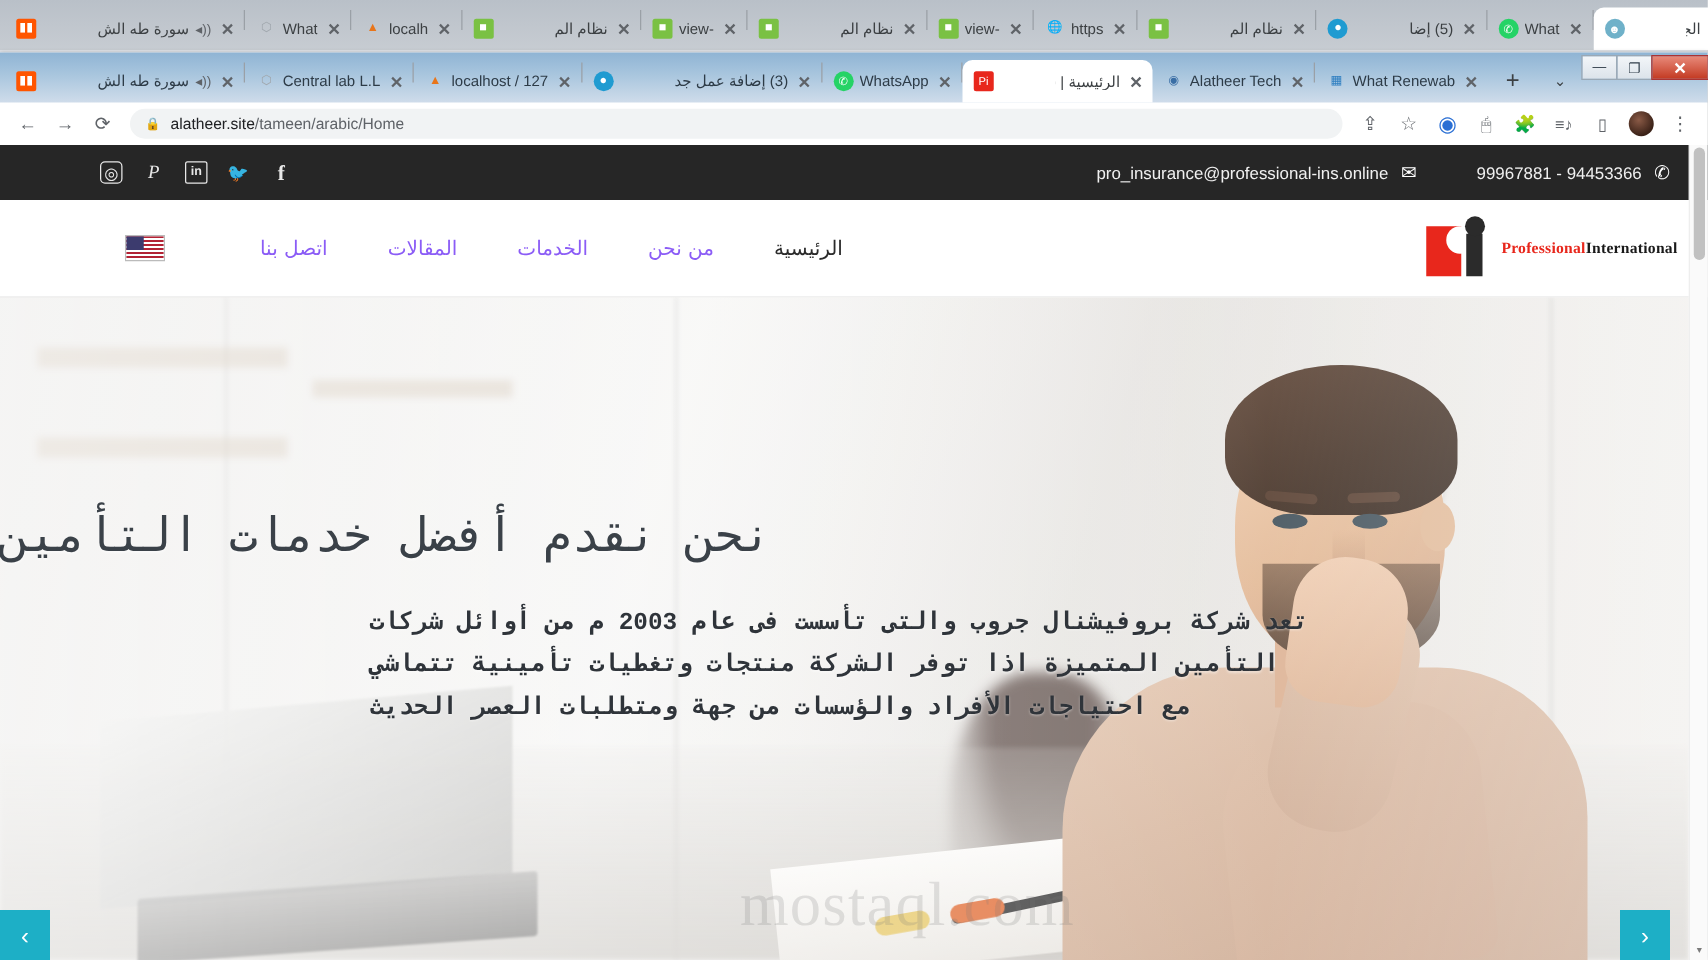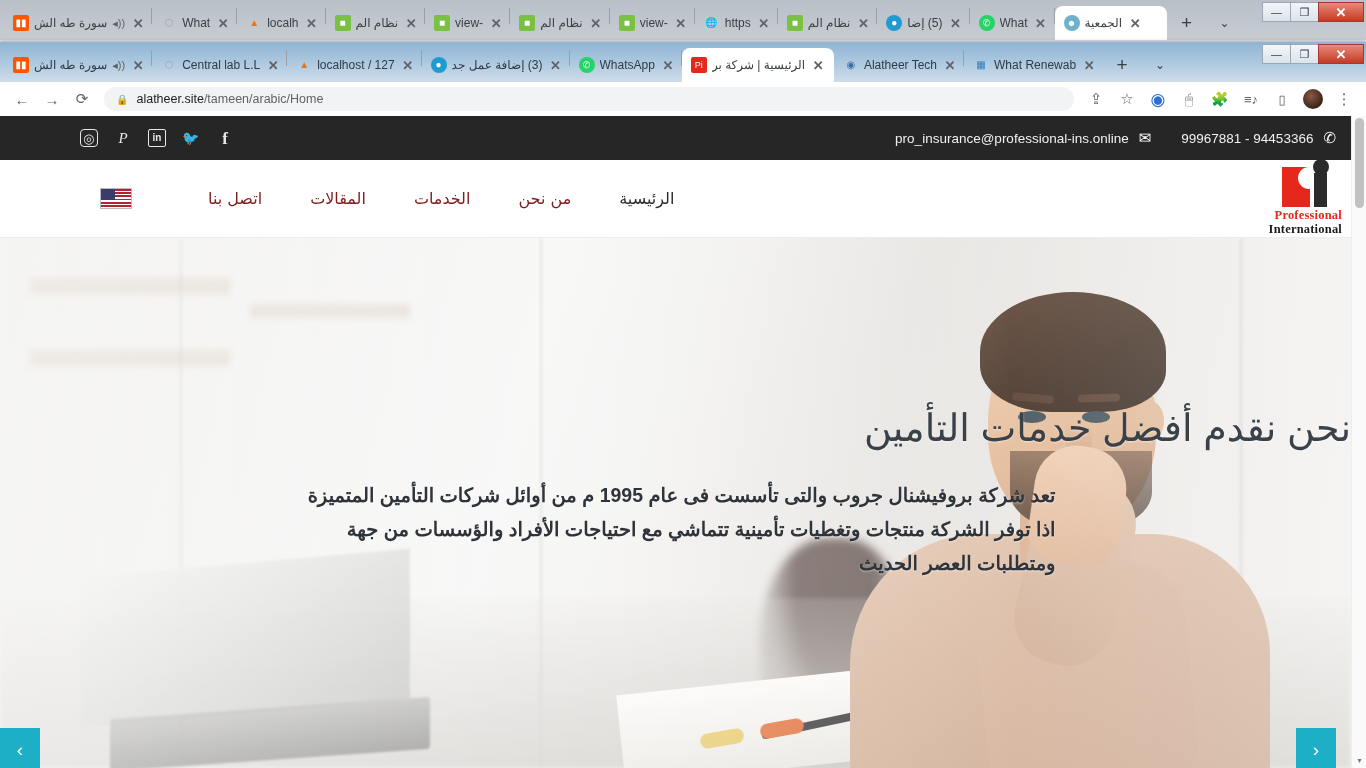--- a/index.html
+++ b/index.html
@@ -42,21 +42,21 @@
   .tab .favicon {
     width:16px; height:16px; flex:0 0 auto;
     display:flex; align-items:center; justify-content:center;
     font-size:10px; line-height:1; border-radius:2px;
   }
   .tab .tab-title {
     max-width:78px; overflow:hidden; text-overflow:clip;
     font-size:12px; color:#3c4043;
     display:block;
   }
-  .tab .tab-title.rtl { direction:rtl; text-align:right; }
+  .tab .tab-title.rtl { direction:rtl; text-align:right;margin-left:44px; }
   .tab .tab-close {
     width:16px; height:16px; flex:0 0 auto;
     display:flex; align-items:center; justify-content:center;
     font-size:13px; color:#5f6368; font-weight:600;
   }
   .audio-ico { font-size:11px; color:#5f6368; }
 
   .newtab-btn {
     width:28px; height:28px; border-radius:50%;
     display:flex; align-items:center; justify-content:center;
@@ -143,21 +143,21 @@
     height:44px; background:#262626; display:flex; align-items:center;
     padding:0 30px 0 80px; position:relative;
   }
   .socials { display:flex; align-items:center; gap:16px; }
   .soc {
     color:#e8e8e8; font-size:15px; line-height:1;
     display:flex; align-items:center; justify-content:center;
     width:18px; height:18px;
   }
   .contact-block {
-    margin-left:auto; display:flex; align-items:flex-end; gap:30px;
+    margin-left:auto; display:flex; align-items:flex-end; gap:48px;
     color:#f0f0f0; font-size:13.5px;
   }
   .contact-item { display:flex; align-items:center; gap:10px; }
   .contact-item .ci-ico { font-size:15px; color:#fff; }
 
   
   .navbar {
     height:78px; background:#fff; display:flex; align-items:center;
     padding:0 24px 0 100px; position:relative;
     border-bottom:1px solid #ececec;
@@ -171,25 +171,25 @@
   .flag .stripes {
     position:absolute; inset:0;
     background:repeating-linear-gradient(180deg,#b22234 0 1.62px,#ffffff 1.62px 3.23px);
   }
   .flag .canton {
     position:absolute; left:0; top:0; width:14px; height:11.3px;
     background:#3c3b6e;
   }
   .nav-items { display:flex; align-items:center; direction:rtl; }
   .nav-item {
-    font-size:16px; color:#7f1d1d; padding:0 24px;
+    font-size:16px; color:#8b5cf6; padding:0 24px;
     white-space:nowrap; font-family:"DejaVu Sans", sans-serif;
   }
   .nav-item:first-child { color:#2b2b2b; }
-  .brand { margin-left:auto; display:flex; flex-direction:column; align-items:flex-end; }
+  .brand { margin-left:auto; display:flex; flex-direction:row; align-items:center; }
   .brand-mark { position:relative; width:64px; height:48px; }
   .brand-mark .p-block {
     position:absolute; left:4px; top:6px; width:28px; height:40px;
     background:#e8271c;
   }
   .brand-mark .p-bowl {
     position:absolute; left:20px; top:6px; width:22px; height:22px;
     background:#fff; border-radius:50%;
   }
   .brand-mark .i-stem {
@@ -338,22 +338,22 @@
     background:linear-gradient(90deg, rgba(255,255,255,.55), rgba(255,255,255,.28) 45%, rgba(255,255,255,.12) 75%, rgba(255,255,255,.35));
   }
   .hero-watermark {
     position:absolute; left:592px; bottom:16px;
     font-size:50px; color:rgba(120,120,120,.20);
     font-family:"Liberation Serif", serif; letter-spacing:1px;
     user-select:none; pointer-events:none;
   }
   .hero-content {
     position:absolute; left:0; right:0; top:168px;
-    text-align:right; direction:rtl;
-    font-family:Liberation Sans, sans-serif;
+    text-align:left; direction:rtl;
+    font-family:Liberation Mono, monospace;
   }
   .hero-title {
     font-size:38px; color:#3a4148; font-weight:400; letter-spacing:.5px;
     margin-bottom:28px; text-shadow:0 1px 2px rgba(255,255,255,.5);
   }
   .hero-desc {
     font-size:19.5px; line-height:1.75; color:#2f343a;
     max-width:760px; margin:0 auto; font-weight:600;
     text-shadow:0 1px 2px rgba(255,255,255,.45);
   }
@@ -665,24 +665,25 @@
             <span class="eye r"></span>
           <span class="nose"></span>
           <span class="beard"></span>
           <span class="lip"></span>
           <span class="arm"></span>
           <span class="forearm"></span>
           <span class="hand"></span>
         </span>
         <span class="hero-overlay"></span>
       </div>
+      <div class="hero-watermark">mostaql.com</div>
 
       <div class="hero-content">
         <div class="hero-title">نحن نقدم أفضل خدمات التأمين</div>
-        <div class="hero-desc">تعد شركة بروفيشنال جروب والتى تأسست فى عام 1995 م من أوائل شركات التأمين المتميزة اذا توفر الشركة منتجات وتغطيات تأمينية تتماشي مع احتياجات الأفراد والؤسسات من جهة ومتطلبات العصر الحديث</div>
+        <div class="hero-desc">تعد شركة بروفيشنال جروب والتى تأسست فى عام 2003 م من أوائل شركات التأمين المتميزة اذا توفر الشركة منتجات وتغطيات تأمينية تتماشي مع احتياجات الأفراد والؤسسات من جهة ومتطلبات العصر الحديث</div>
       </div>
 
       <div class="car-arrow left">‹</div>
       <div class="car-arrow right">›</div>
     </div>
 
     <div class="page-scroll">
       <span class="arr up">▲</span>
       <span class="thumb"></span>
       <span class="arr down">▼</span>

